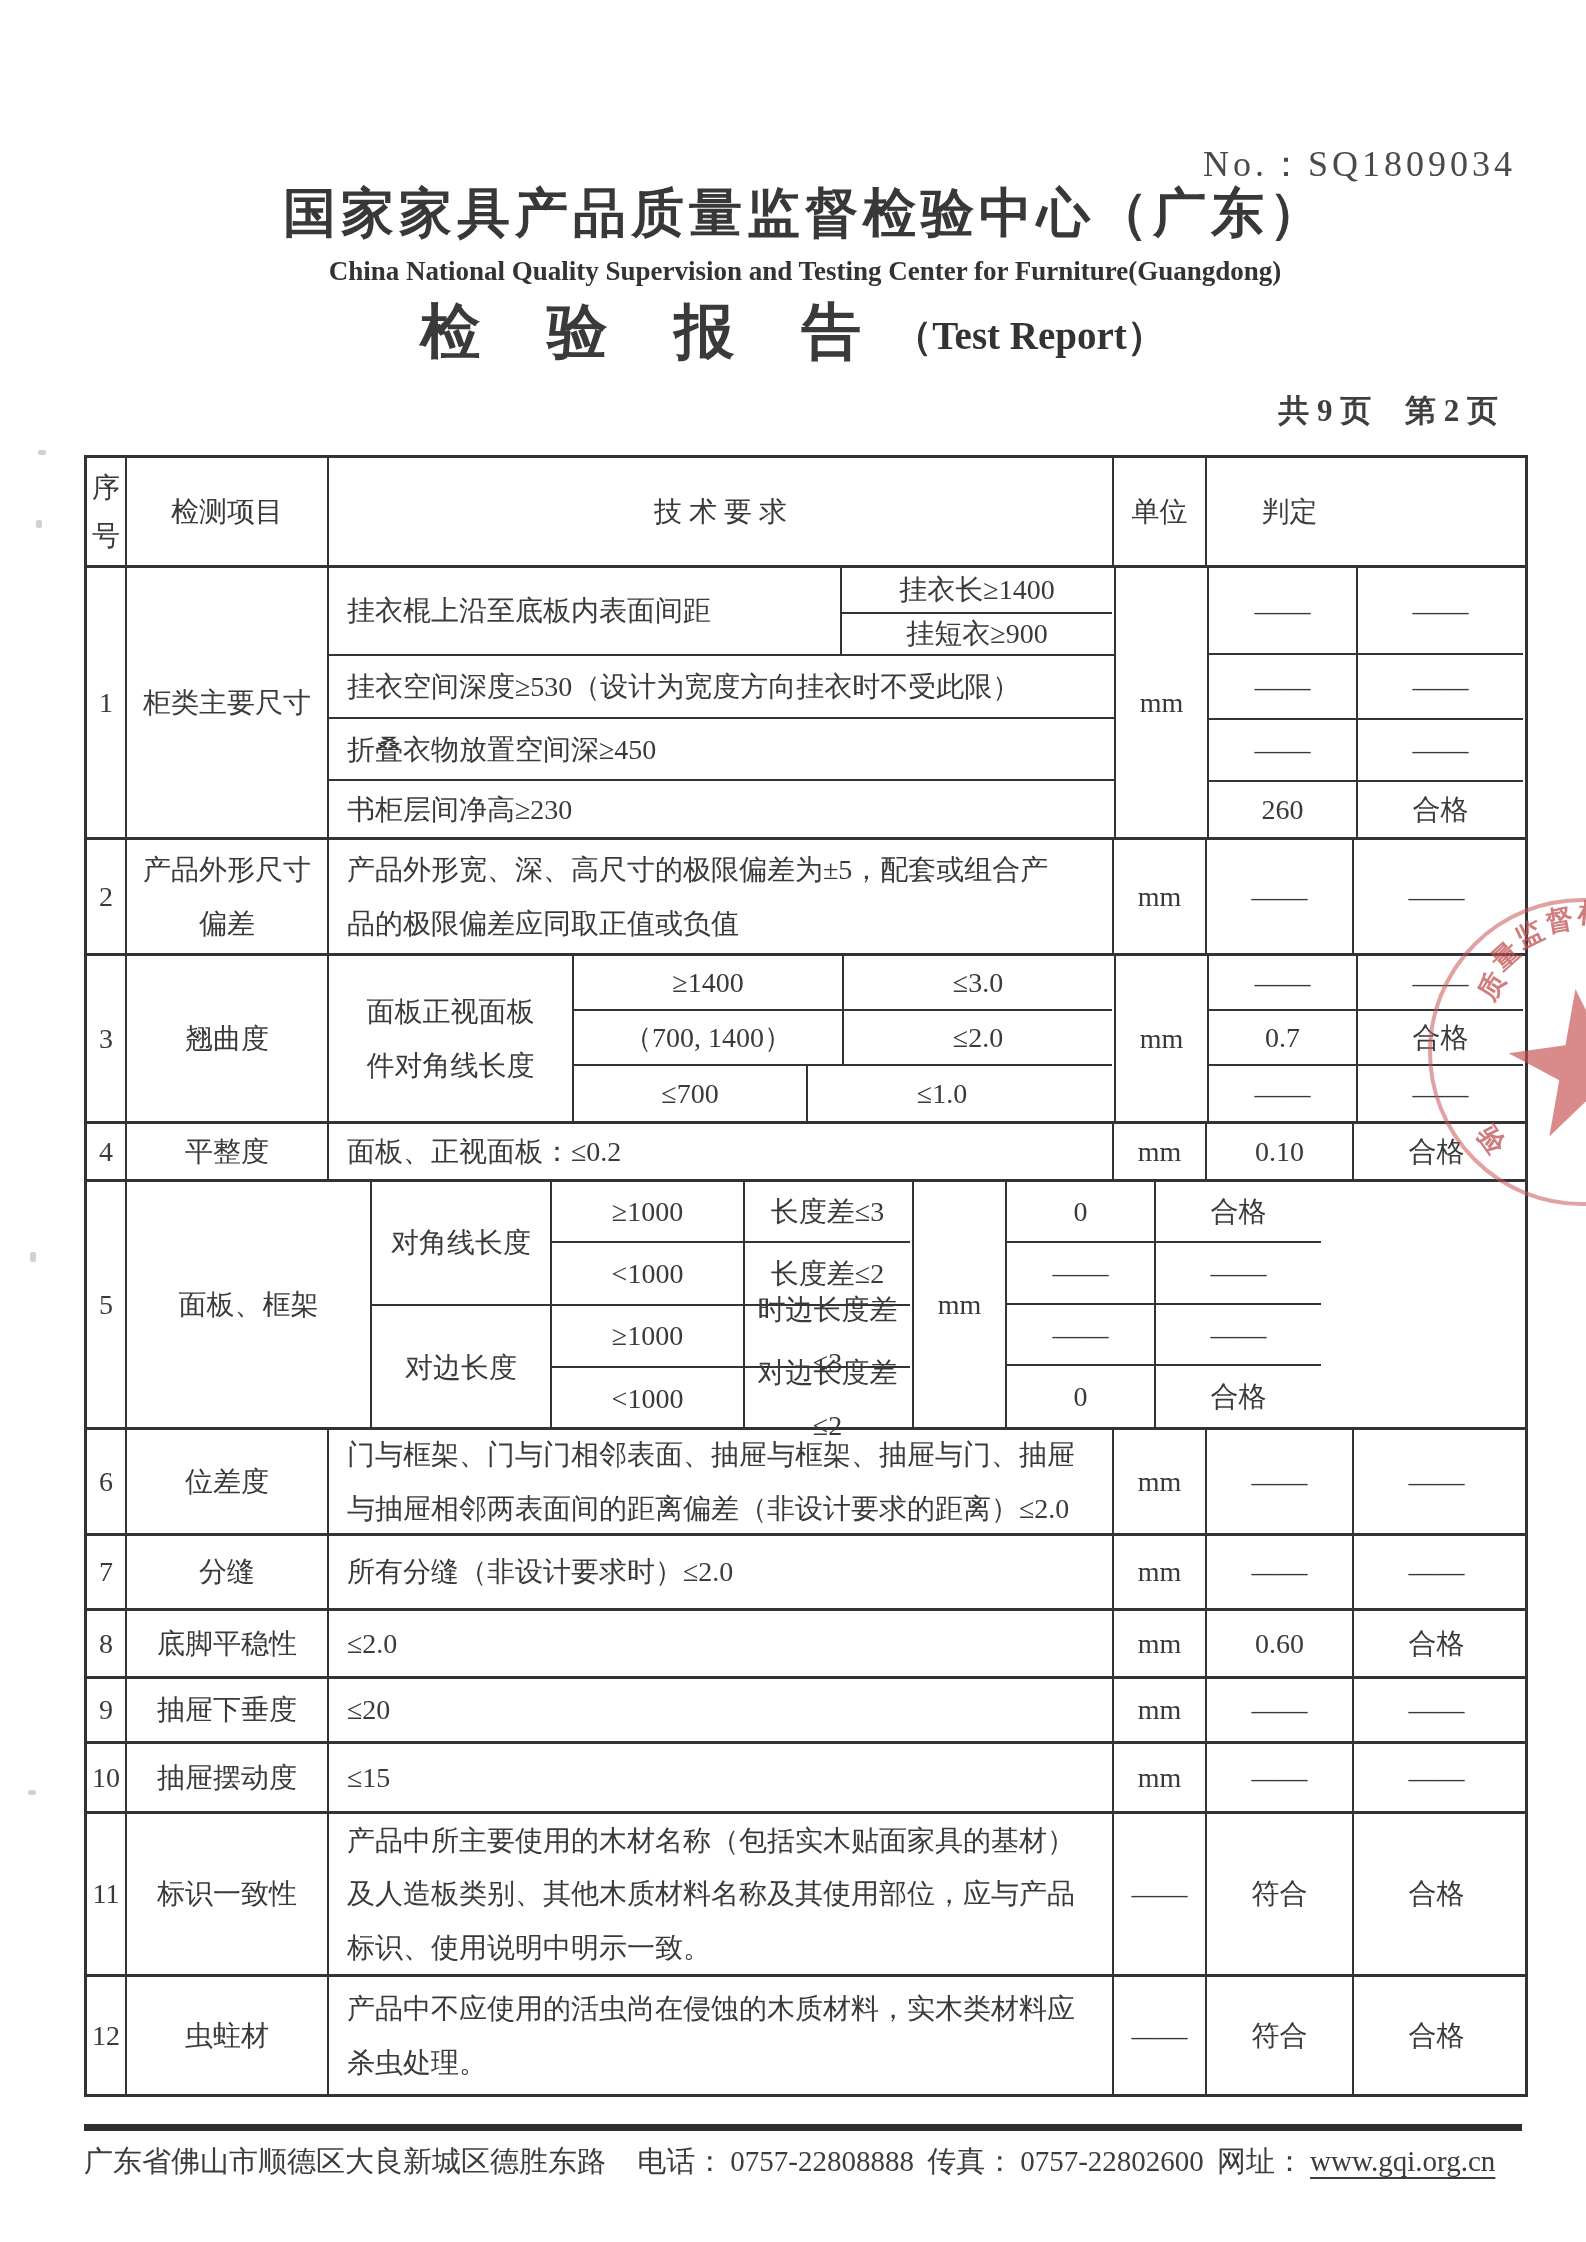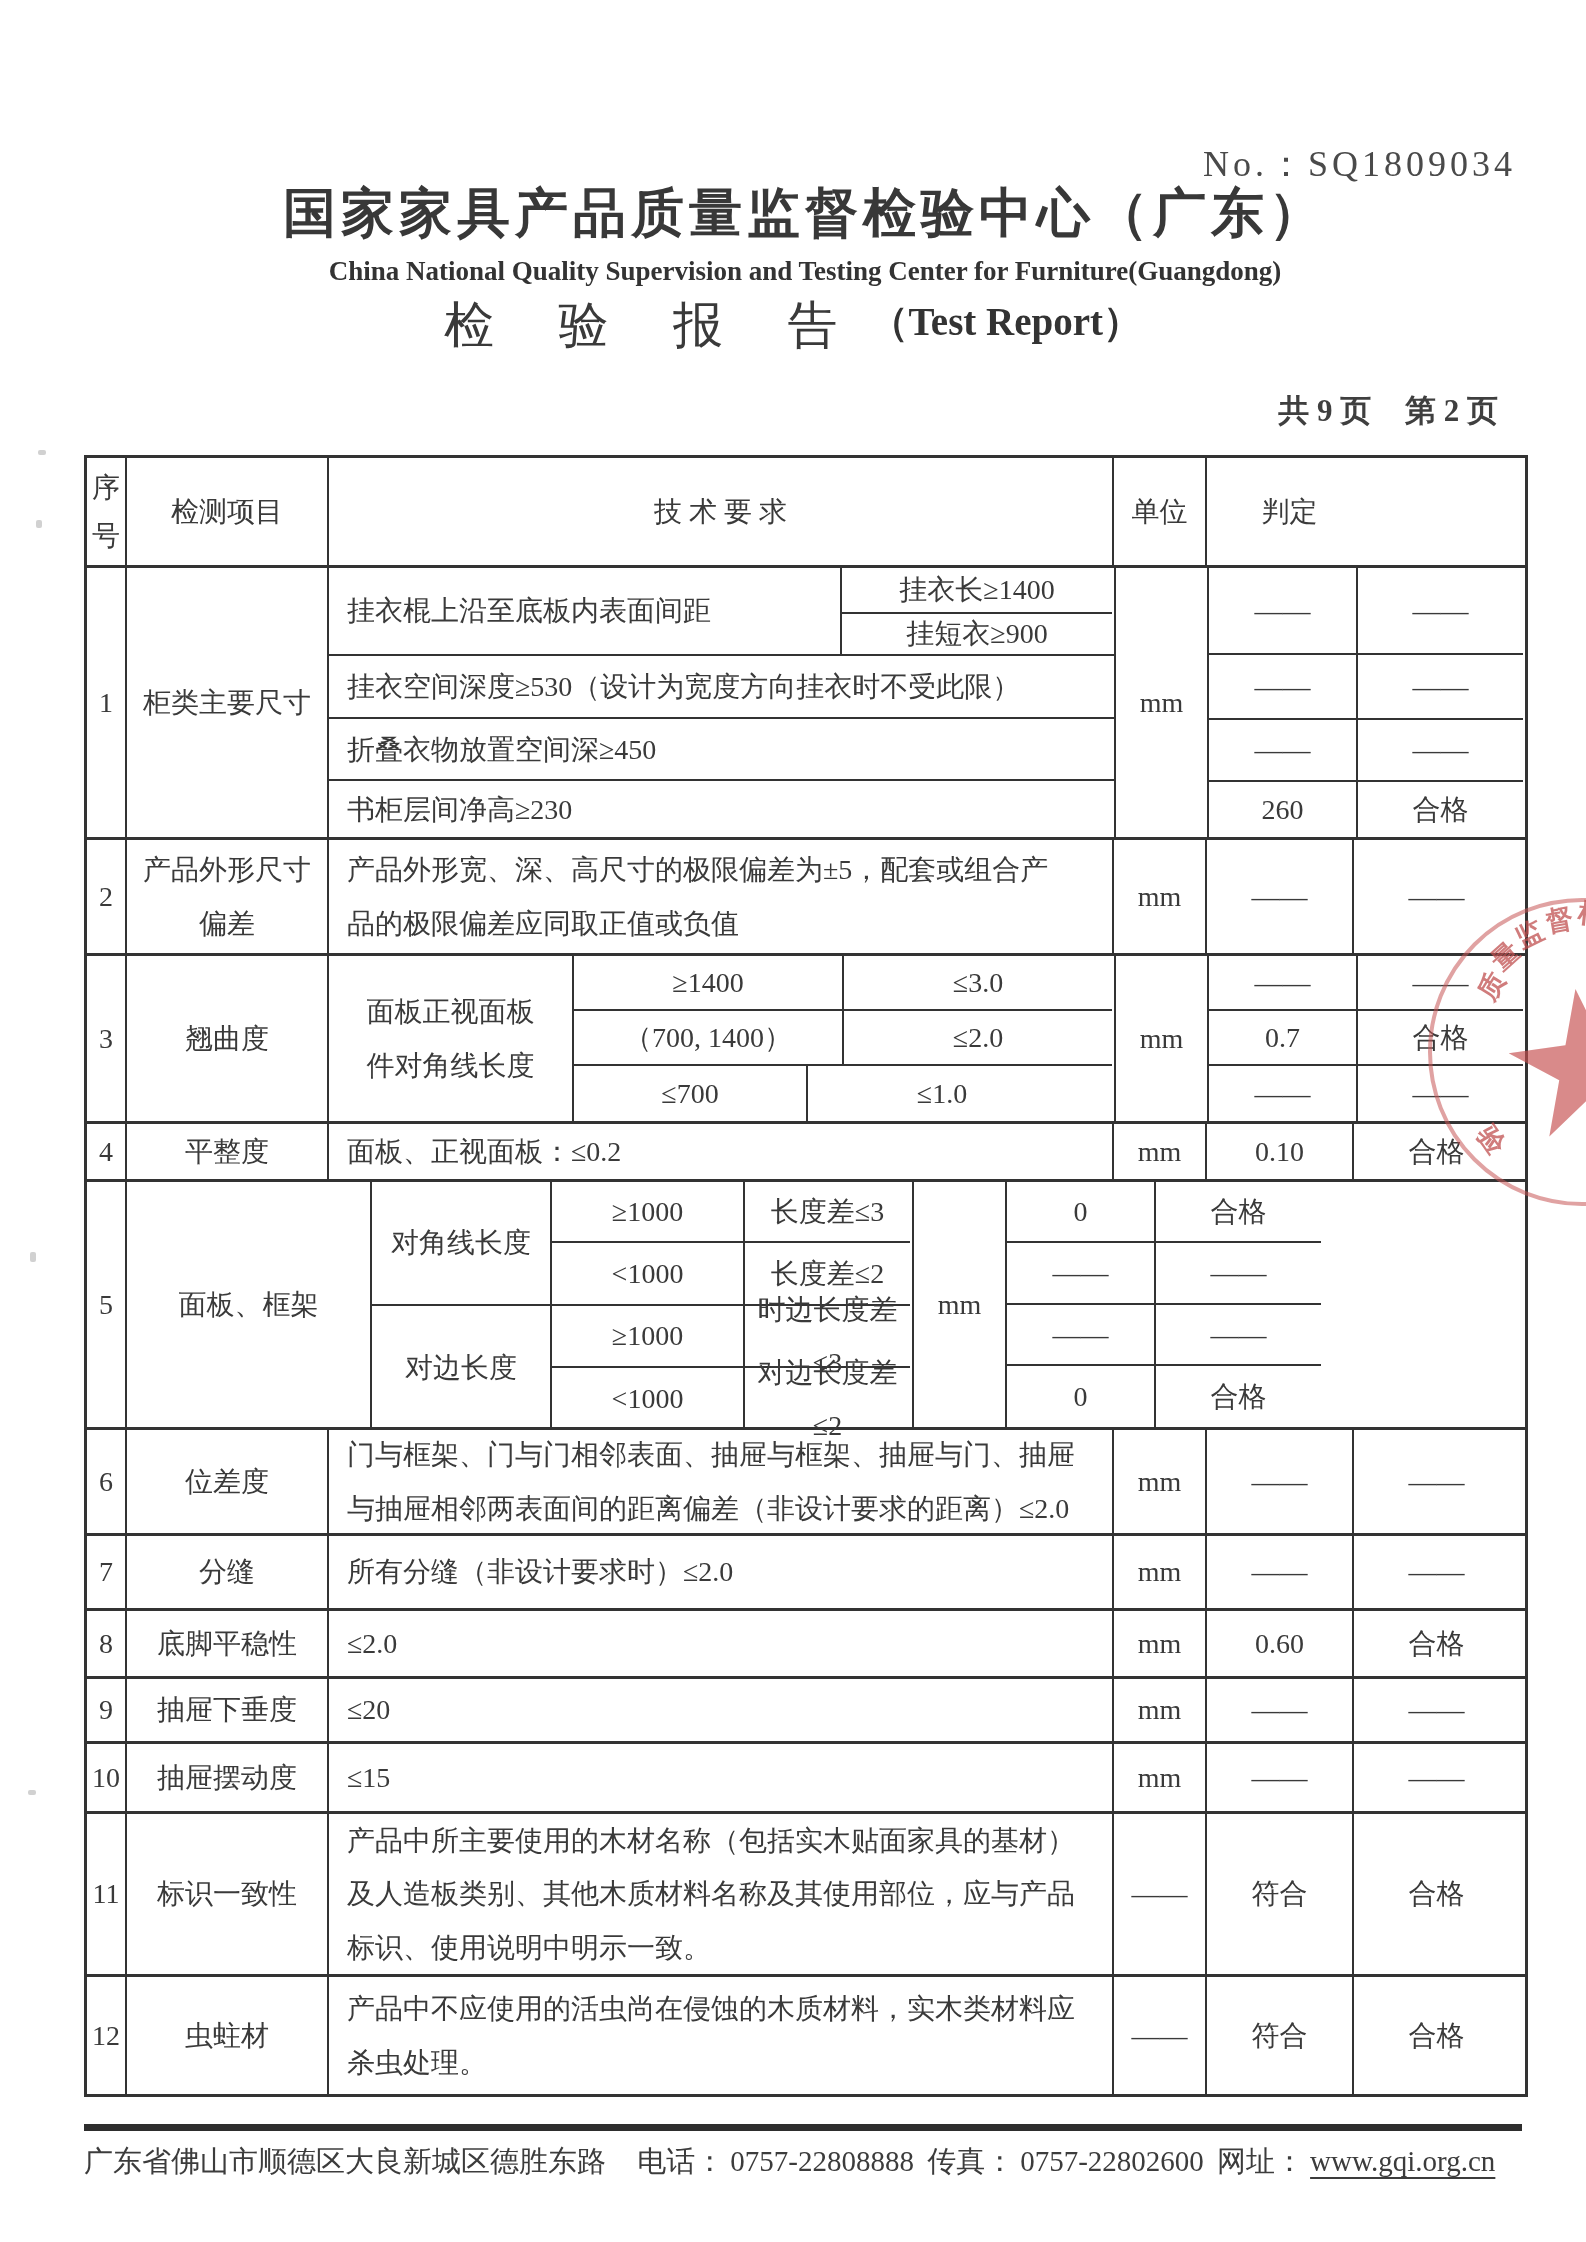--- a/index.html
+++ b/index.html
@@ -11,21 +11,21 @@
   }
   .abs{position:absolute;}
   .center{left:12px;width:1586px;text-align:center;}
   .bold{font-weight:bold;}
 
   
   .report-no{top:140px;right:70px;font-size:36px;letter-spacing:4px;color:#4a4a4a;}
   .title-cn{top:178px;font-size:53px;letter-spacing:5px;color:#383838;}
   .title-en{top:256px;font-size:27px;letter-spacing:0px;color:#333;}
   .doc-title-wrap{top:292px;display:flex;justify-content:center;align-items:flex-end;width:1586px;left:0;}
-  .doc-title{font-size:50px;font-weight:normal;letter-spacing:26px;color:#3a3a3a;}
+  .doc-title{font-size:60px;font-weight:bold;letter-spacing:26px;color:#3a3a3a;}
   .doc-title-en{font-size:39px;font-weight:bold;margin-left:6px;padding-bottom:10px;color:#333;}
   .page-info{top:390px;right:88px;font-size:31px;color:#3f3f3f;}
   .page-info span{margin-left:26px;font-weight:bold;}
 
   
   .rpt-table{left:84px;top:455px;width:1438px;border:3px solid #333;}
   .trow{display:flex;border-bottom:3px solid #333;box-sizing:border-box;}
   .trow:last-child{border-bottom:none;}
   .cell{display:flex;align-items:center;justify-content:center;
         text-align:center;font-size:28px;line-height:1.9;box-sizing:border-box;}

